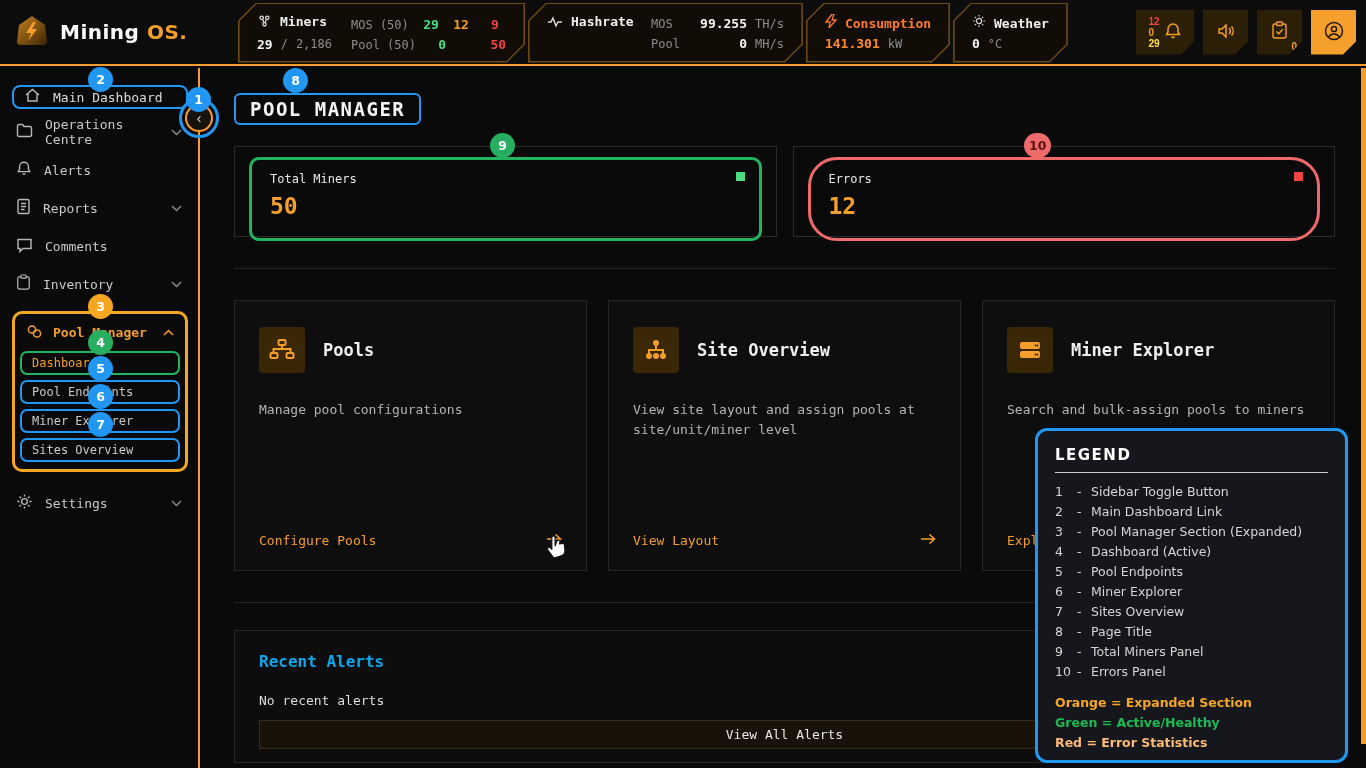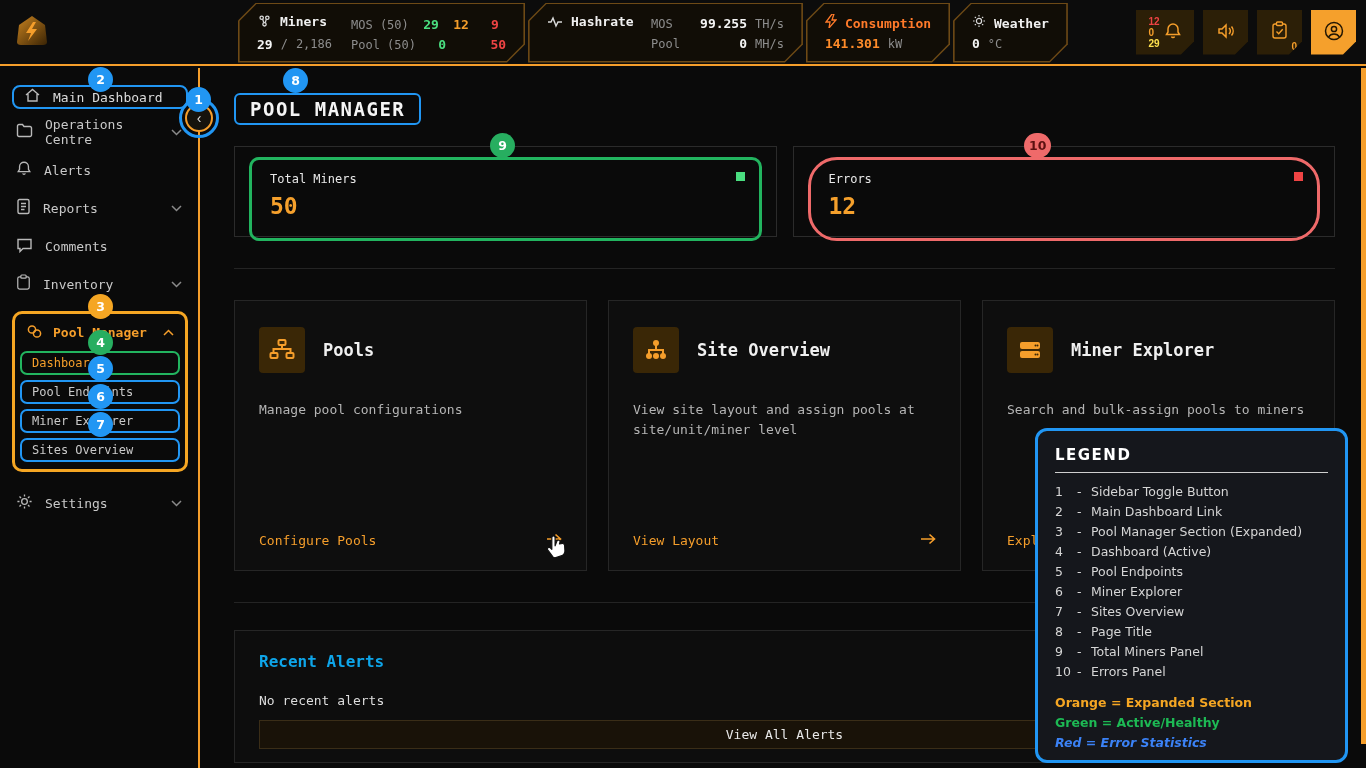--- a/index.html
+++ b/index.html
@@ -137,21 +137,21 @@
     padding:15px 17px; z-index:20; font-family:"DejaVu Sans", sans-serif;
   }
   .legend-title { font-size:15px; font-weight:bold; letter-spacing:1.5px; color:#ffffff; }
   .legend-hr { border:none; border-top:1px solid #cfcfcf; margin:8px 0 9px; }
   .legend-item { font-size:12.5px; color:#d6d6d6; line-height:20px; display:flex; }
   .ln { width:22px; flex:none; }
   .ld { width:14px; flex:none; }
   .legend-notes { margin-top:11px; font-weight:bold; font-size:12.5px; line-height:20px; }
   .note-orange { color:#f5a623; }
   .note-green  { color:#1db954; }
-  .note-red    { color:#3b82f6;font-style:italic; }
+  .note-red    { color:#fdba74; }
 
   
   .badge {
     position:absolute; min-width:25px; height:25px; border-radius:13px;
     display:flex; align-items:center; justify-content:center; padding:0 5px;
     font-family:"DejaVu Sans", sans-serif; font-weight:bold; font-size:12.5px; color:#ffffff; z-index:15;
   }
   .b-blue { background:#2196f3; } .b-orange { background:#f5a623; }
   .b-green { background:#27ae60; } .b-red { background:#ef6a6a; color:#5c1010; }
 
@@ -169,20 +169,21 @@
         <defs>
             <linearGradient id="lg" x1="0" y1="0" x2="1" y2="1">
           <stop offset="0" stop-color="#c9831f"></stop>
               <stop offset="1" stop-color="#3a2405"></stop>
         </linearGradient>
           </defs>
         <path d="M18 1 L31 10 L33 27 Q33 30 29 30 L7 30 Q3 30 3 27 L5 10 Z" fill="url(#lg)"></path>
         <path d="M19 7 L12 18 h5 l-3 8 9 -12 h-5 l4 -7 z" fill="#f59e2b"></path>
       </svg>
     </span>
+    <span class="brand"><span>Mining</span> <span class="os">OS.</span></span>
   </div>
 
   <div class="hstats">
 
     <div class="hpb">
         <div class="hp">
       <div class="r">
         <span class="c1">
               <span class="hicon">
           <svg width="15" height="15" viewBox="0 0 16 16" fill="none" stroke="#d8d8d8" stroke-width="1.4">

